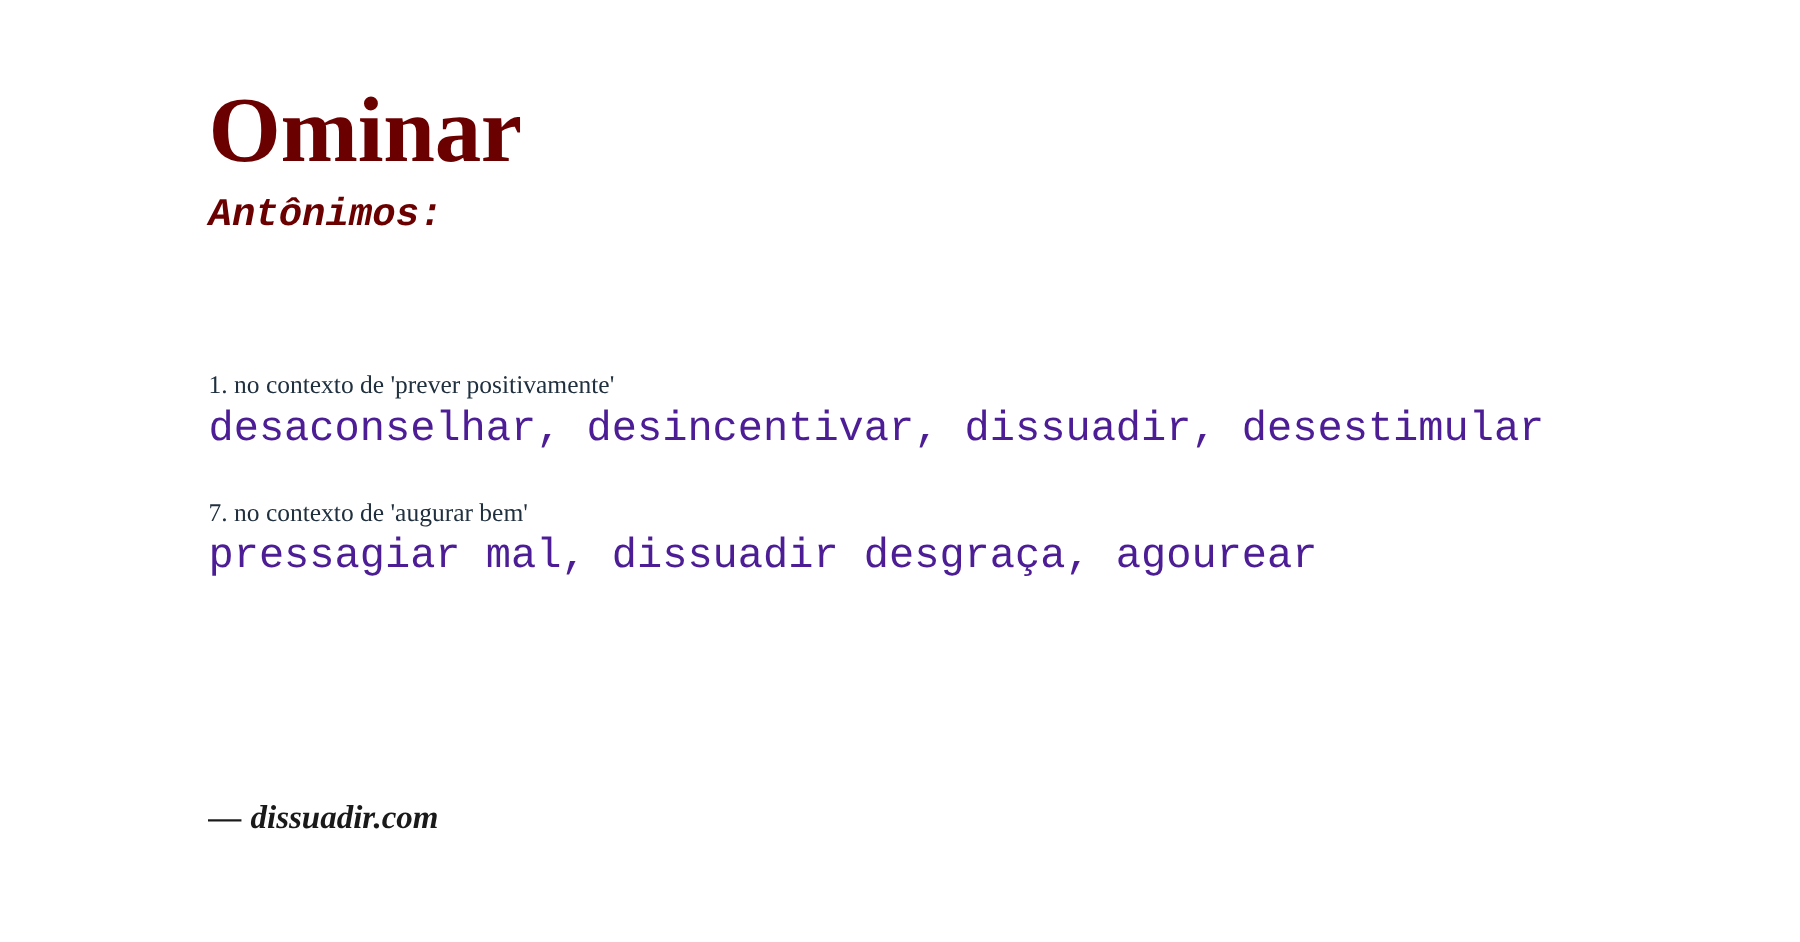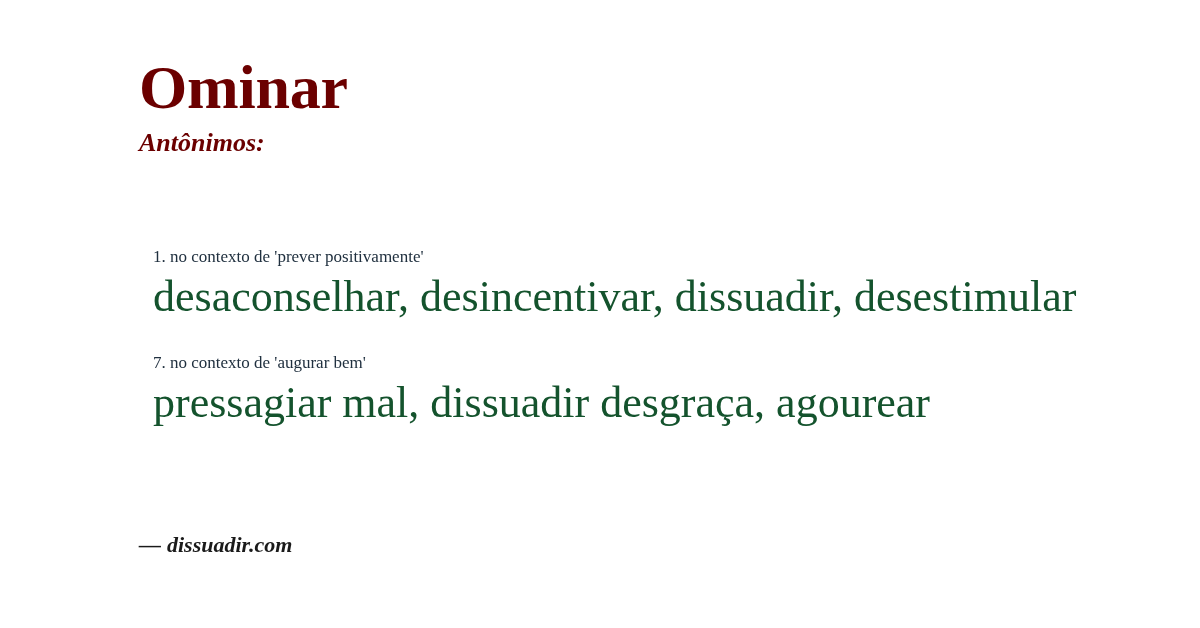--- a/index.html
+++ b/index.html
@@ -33,57 +33,56 @@
     font-family: "Liberation Serif", "DejaVu Serif", serif;
     font-weight: bold;
     font-size: 62px;
     line-height: 1.0;
     color: #6b0000;
     letter-spacing: -0.2px;
     margin: 0;
     white-space: nowrap;
   }
   .section-label {
-    font-family: Liberation Serif, serif;
+    font-family: Liberation Mono, monospace;
     font-weight: bold;
     font-style: italic;
     font-size: 26px;
     line-height: 1.0;
     color: #6b0000;
     margin: 12px 0 0 0;
     white-space: nowrap;
   }
 
   
   .senses {
     position: absolute;
     left: 139px;
     top: 246px;
     right: 40px;
   }
   .sense-block {
     margin-bottom: 26px;
-    margin-left: 14px;
   }
   .sense-block:last-child {
     margin-bottom: 0;
   }
   .sense-context {
     font-family: "Liberation Serif", "DejaVu Serif", serif;
     font-size: 17px;
     line-height: 1.25;
     color: #20303f;
     margin: 0 0 2px 0;
     white-space: nowrap;
   }
   .sense-words {
-    font-family: Liberation Serif, serif;
-    font-size: 44px;
+    font-family: Liberation Mono, monospace;
+    font-size: 28px;
     line-height: 1.28;
-    color: #14532d;
+    color: #4c1d95;
     margin: 0;
     white-space: nowrap;
   }
 
   
   .footer {
     position: absolute;
     left: 139px;
     top: 534px;
     font-family: "Liberation Serif", "DejaVu Serif", serif;

